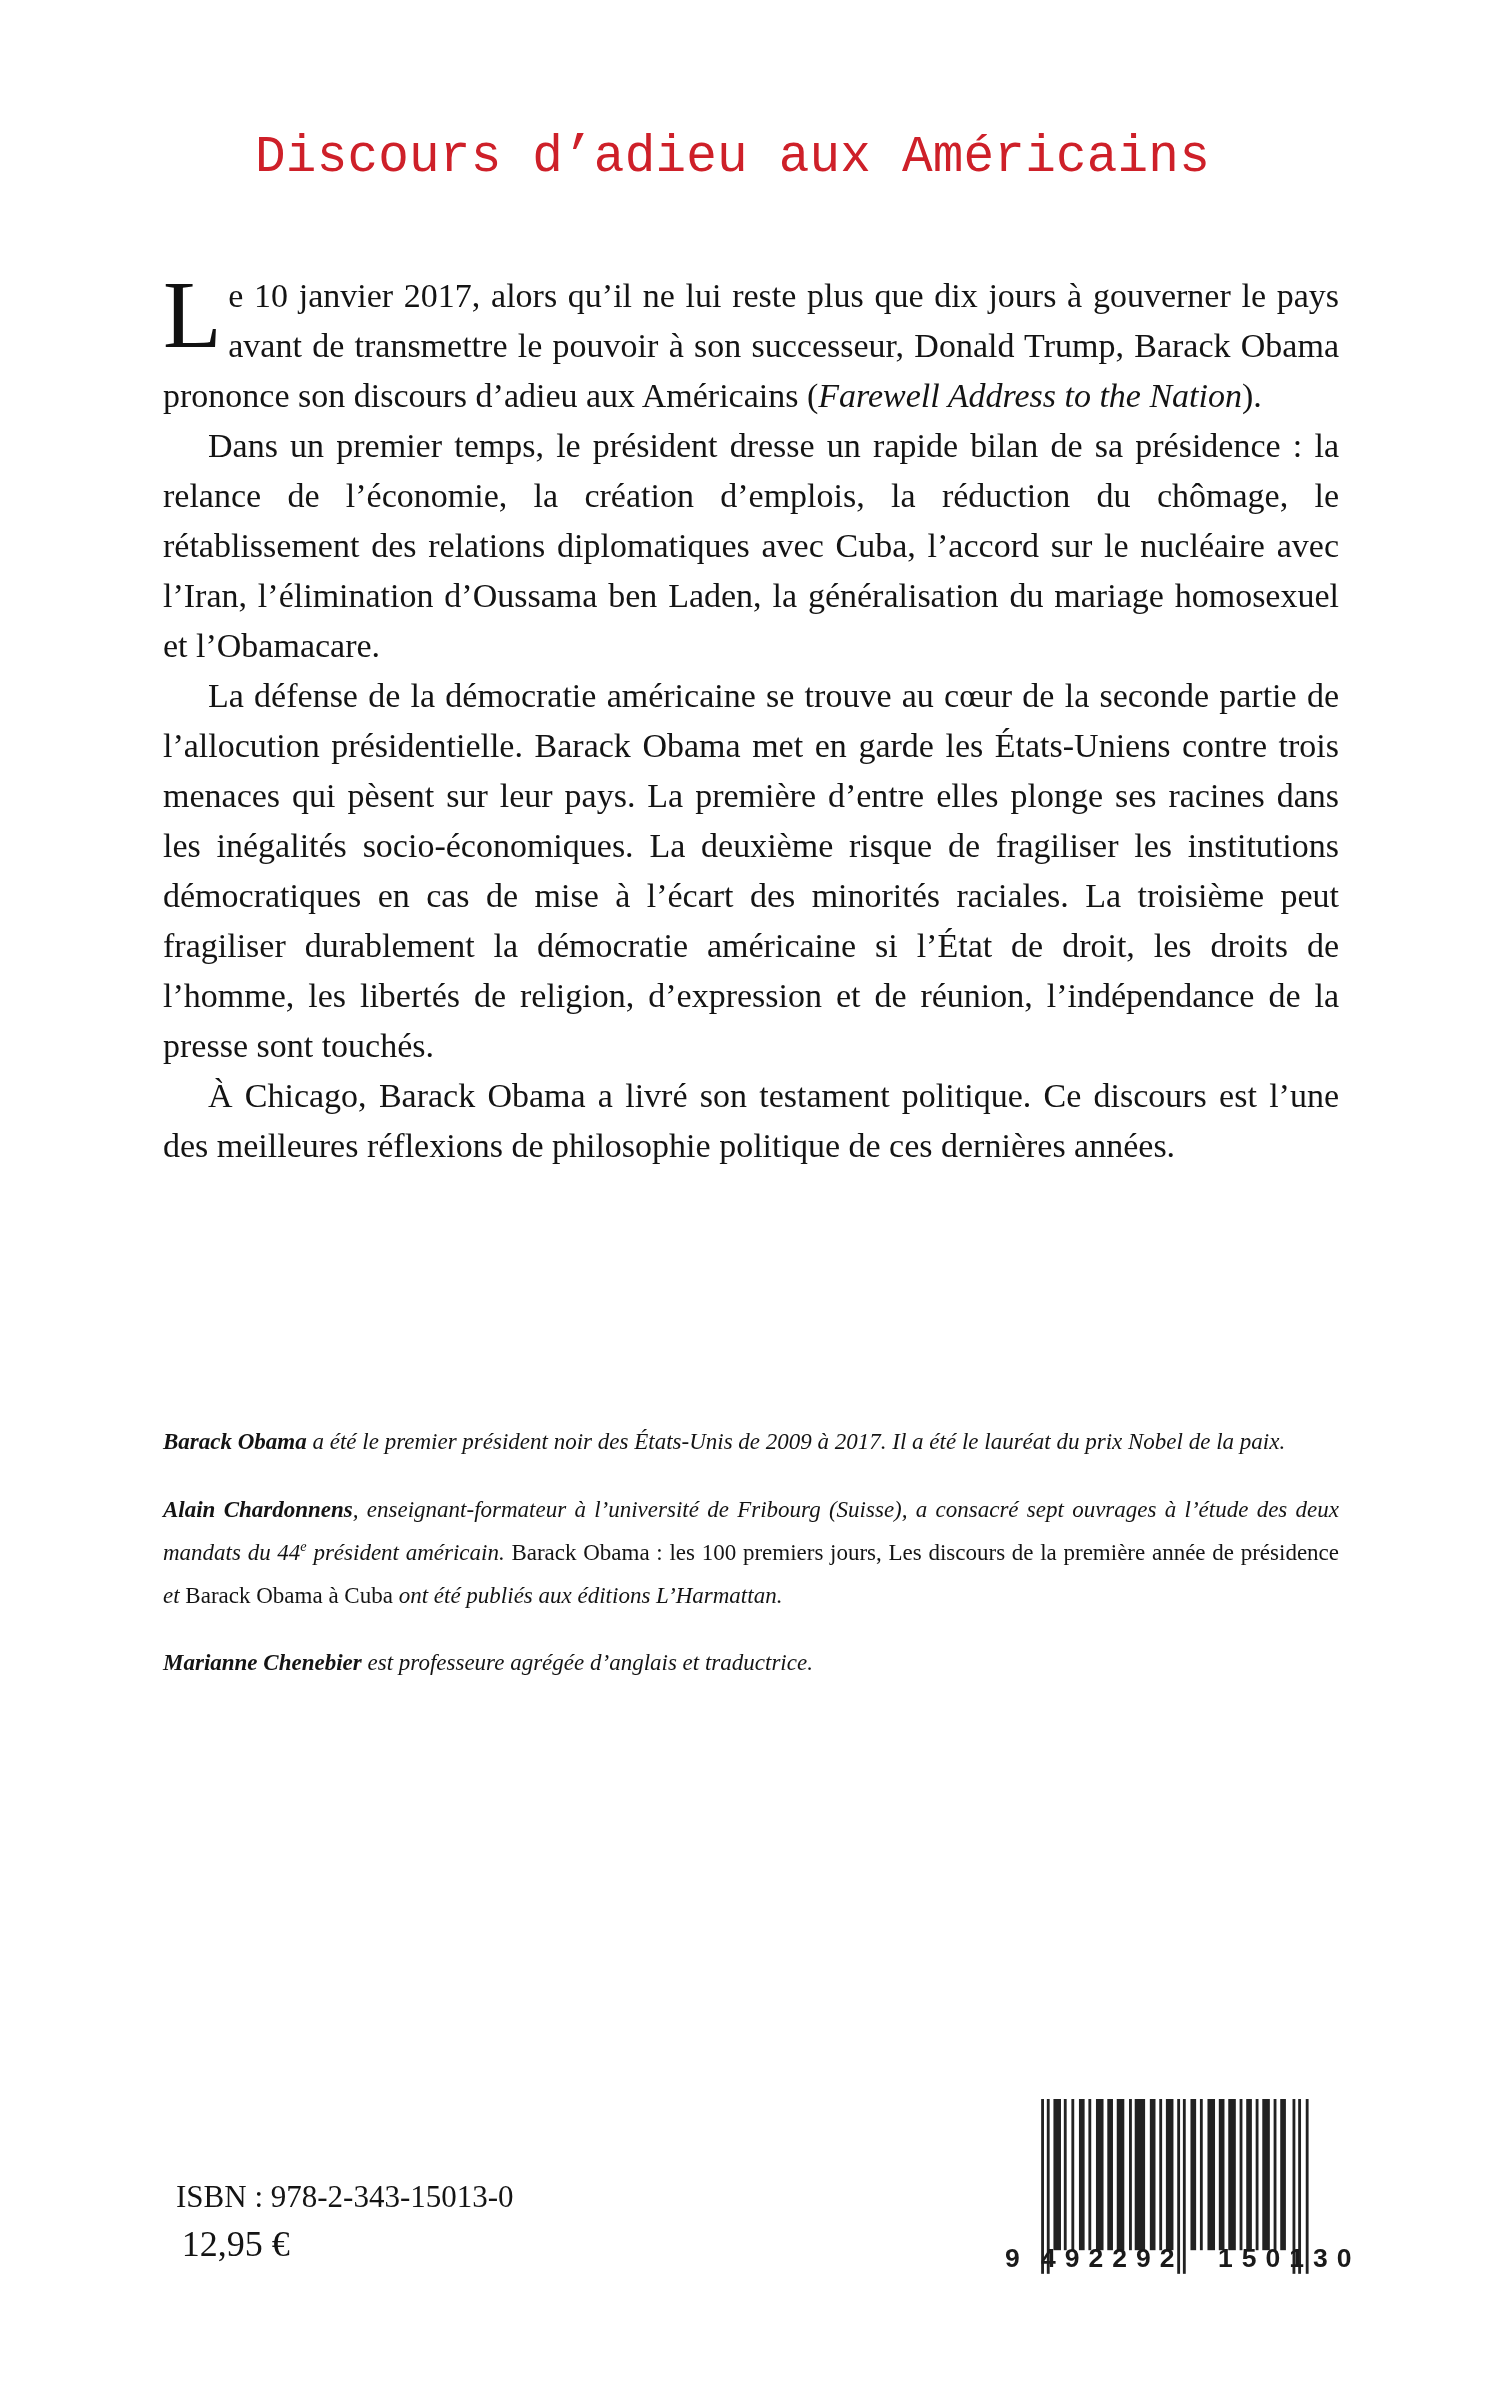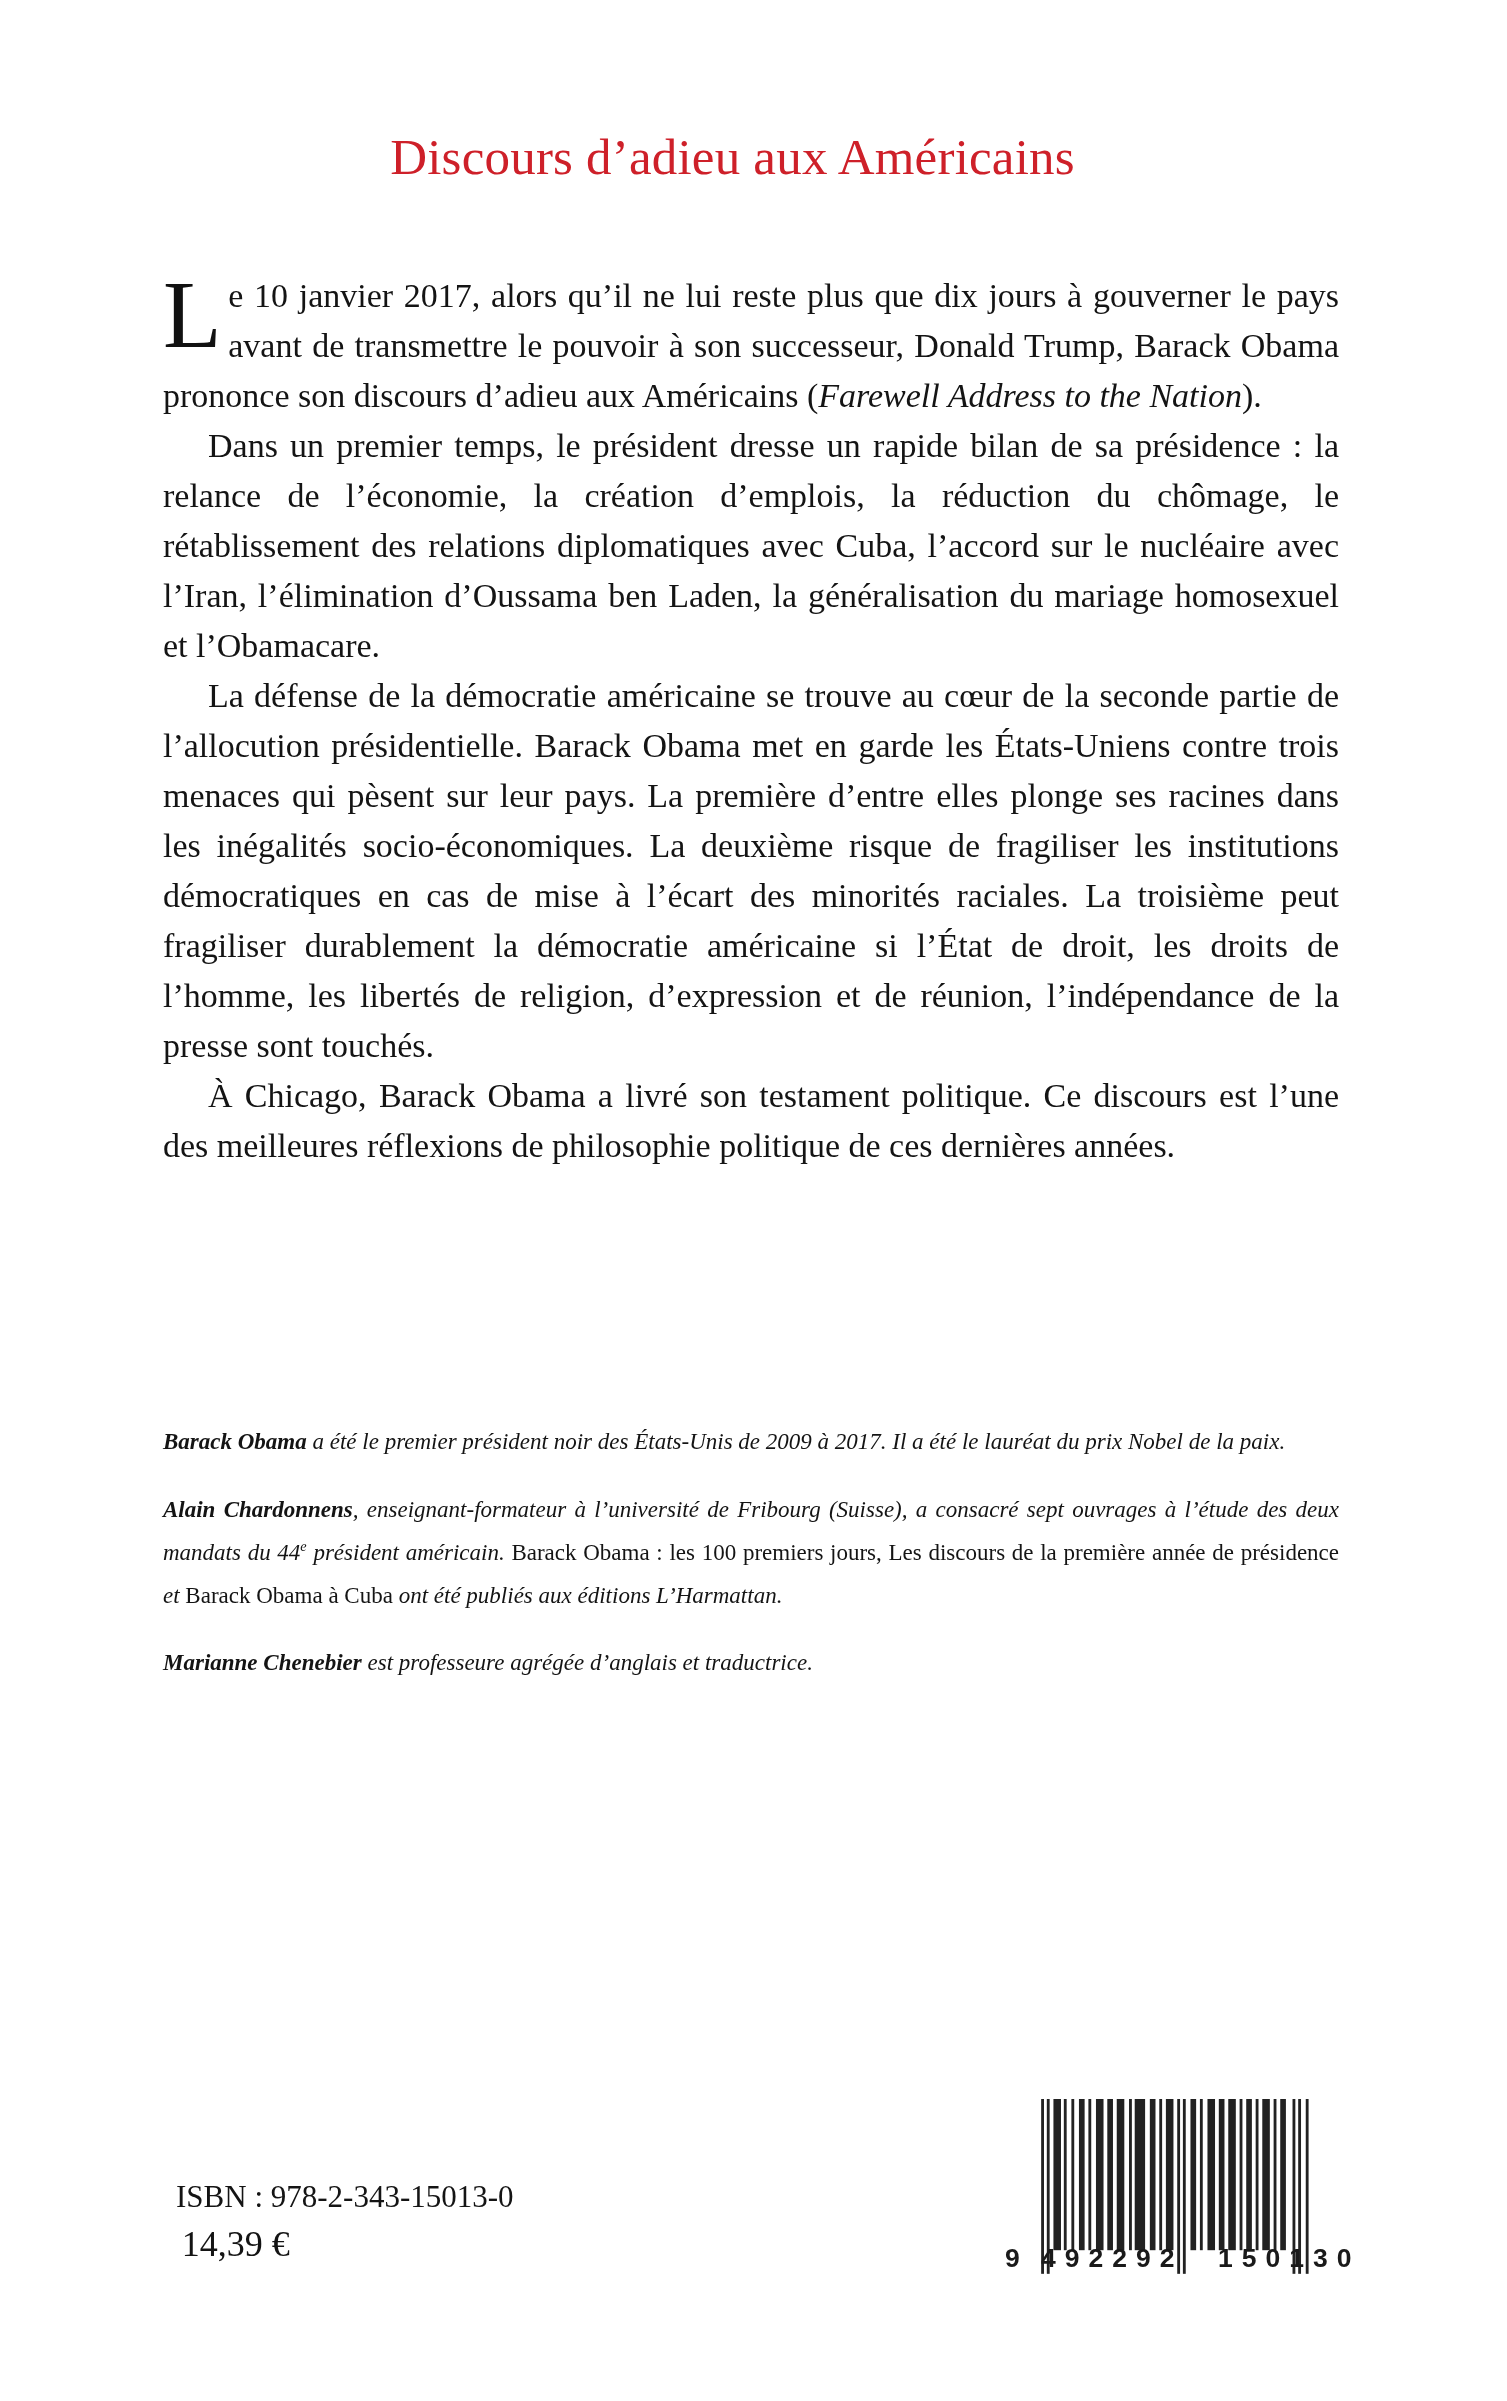--- a/index.html
+++ b/index.html
@@ -29,21 +29,21 @@
     position: absolute;
     top: 97px;
     left: 0;
     width: 1465px;
     text-align: center;
     color: #ce2029;
     font-size: 51px;
     font-weight: 400;
     letter-spacing: 0.2px;
     line-height: 1.05;
-    font-family: Liberation Serif, serif;
+    font-family: Liberation Mono, monospace;
   }
 
   
   .body-block {
     position: absolute;
     top: 271px;
     left: 163px;
     width: 1176px;
     font-size: 34px;
     line-height: 50px;
@@ -165,21 +165,21 @@
     <p class="bio"><span class="name">Barack Obama</span><span> a été le premier président noir des États-Unis de 2009 à 2017. Il a été le lauréat du prix Nobel de la paix.</span></p>
 
     <p class="bio"><span class="name">Alain Chardonnens</span><span>, enseignant-formateur à l’université de Fribourg (Suisse), a consacré sept ouvrages à l’étude des deux mandats du 44</span><sup>e</sup><span> président américain. </span><span class="roman">Barack Obama : les 100 premiers jours, Les discours de la première année de présidence</span><span> et </span><span class="roman">Barack Obama à Cuba</span><span> ont été publiés aux éditions L’Harmattan.</span></p>
 
     <p class="bio"><span class="name">Marianne Chenebier</span><span> est professeure agrégée d’anglais et traductrice.</span></p>
 
   </div>
 
   <div class="isbn-block">
     <div>ISBN : 978-2-343-15013-0</div>
-    <div class="price">14,39 €</div>
+    <div class="price">12,95 €</div>
   </div>
 
   <div class="barcode-wrap">
     <svg class="barcode-svg" width="322" height="189" viewBox="0 0 340 200">
       <g fill="#222222">
 
         <rect x="40" y="0" width="3" height="185"></rect>
         <rect x="46" y="0" width="3" height="185"></rect>
 
         <rect x="53" y="0" width="8" height="160"></rect>

